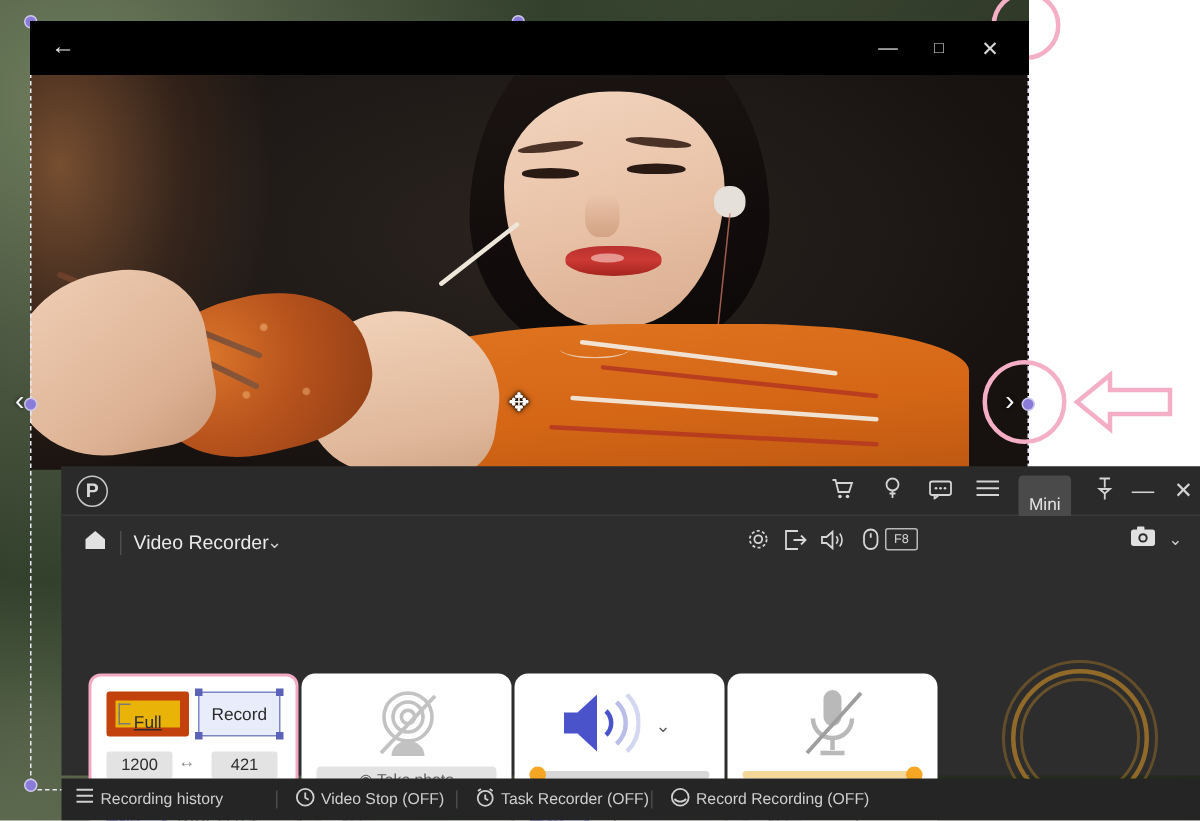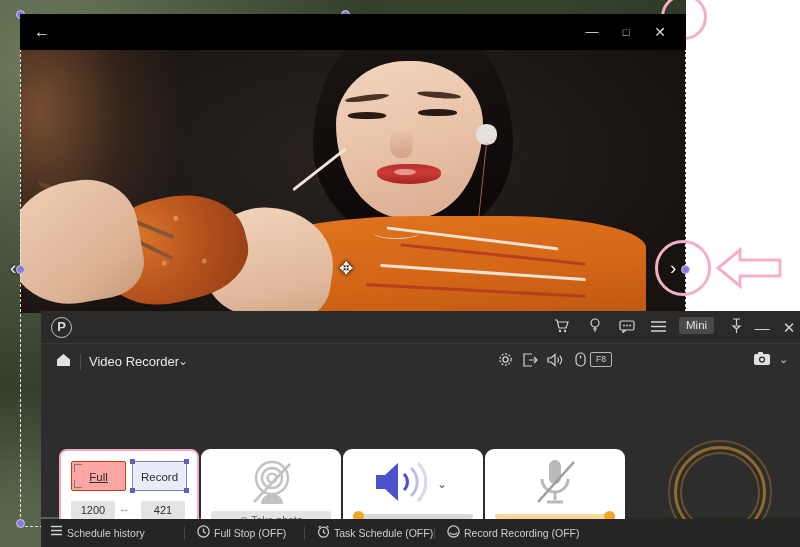--- a/index.html
+++ b/index.html
@@ -222,21 +222,21 @@
   .tb-icon {
     position: absolute; top: 7px; width: 22px; height: 20px;
     color: #d4d4d4; font-size: 14px; line-height: 20px; text-align: center;
   }
   .i-cart  { left: 509px; }
   .i-bulb  { left: 543px; }
   .i-msg   { left: 575px; }
   .i-menu  { left: 606px; font-size: 16px; }
   .mini-btn {
     position: absolute; left: 638px; top: 6px;
-    padding: 2px 7px 3px; border-radius: 3px;
+    padding: 14px 7px 3px; border-radius: 3px;
     background: #4a4a4a; color: #e4e4e4; font-size: 11.5px;
   }
   .i-pin   { left: 684px; }
   .i-minim { left: 710px; font-size: 15px; }
   .i-close { left: 737px; font-size: 15px; }
 
   .app-sub {
     position: relative; height: 36px; background: #2d2d2d;
   }
   .home-icon {
@@ -288,21 +288,21 @@
   }
   .card2 { left: 160px; }
   .card3 { left: 302px; }
   .card4 { left: 444px; }
 
   .seg {
     position: absolute; top: 10px; width: 55px; height: 30px;
     font-size: 11.5px; line-height: 30px; text-align: center; color: #2b2b2b;
   }
   .seg-full {
-    left: 10px; border: 1px solid #c2410c; background: #fca5a5; border-radius: 2px; text-decoration: underline;
+    left: 10px; border: 6px solid #c2410c; background: #eab308; border-radius: 2px; text-decoration: underline;
   }
   .seg-full::before {
     content: ""; position: absolute; left: 2px; top: 2px;
     width: 7px; height: 7px; border-left: 1.5px solid #7a7a7a; border-top: 1.5px solid #7a7a7a;
   }
   .seg-full::after {
     content: ""; position: absolute; left: 2px; bottom: 2px;
     width: 7px; height: 7px; border-left: 1.5px solid #7a7a7a; border-bottom: 1.5px solid #7a7a7a;
   }
   .seg-custom {
@@ -665,37 +665,37 @@
       </div>
     </div>
   </div>
 
   <div class="statusbar">
     <div class="sb-icon" style="left:8px">
       <svg width="13" height="11" viewBox="0 0 13 11">
           <path d="M1 1.5h11M1 5.5h11M1 9.5h11" stroke="#cfcfcf" stroke-width="1.3"></path>
         </svg>
     </div>
-    <div class="sb-item" style="left:26px">Schedule history</div>
+    <div class="sb-item" style="left:26px">Recording history</div>
     <div class="sb-sep" style="left:143px"></div>
     <div class="sb-icon" style="left:155px">
       <svg width="13" height="13" viewBox="0 0 13 13">
           <circle cx="6.5" cy="6.5" r="5.6" fill="none" stroke="#cfcfcf" stroke-width="1.2"></circle>
           <path d="M6.5 3.4v3.4l2.3 1.4" fill="none" stroke="#cfcfcf" stroke-width="1.2"></path>
         </svg>
     </div>
-    <div class="sb-item" style="left:173px">Full Stop (OFF)</div>
+    <div class="sb-item" style="left:173px">Video Stop (OFF)</div>
     <div class="sb-sep" style="left:263px"></div>
     <div class="sb-icon" style="left:275px">
       <svg width="13" height="13" viewBox="0 0 13 13">
           <circle cx="6.5" cy="7.2" r="5" fill="none" stroke="#cfcfcf" stroke-width="1.2"></circle>
           <path d="M1.6 2.4l2-1.4M11.4 2.4l-2-1.4M6.5 4.6v2.8l2 1.1" fill="none" stroke="#cfcfcf" stroke-width="1.2"></path>
         </svg>
     </div>
-    <div class="sb-item" style="left:293px">Task Schedule (OFF)</div>
+    <div class="sb-item" style="left:293px">Task Recorder (OFF)</div>
     <div class="sb-sep" style="left:393px"></div>
     <div class="sb-icon" style="left:405px">
       <svg width="13" height="13" viewBox="0 0 13 13">
           <circle cx="6.5" cy="6.5" r="5.6" fill="none" stroke="#cfcfcf" stroke-width="1.2"></circle>
           <path d="M2.6 7.6a5 5 0 007.8 0" fill="none" stroke="#cfcfcf" stroke-width="1.2"></path>
         </svg>
     </div>
     <div class="sb-item" style="left:423px">Record Recording (OFF)</div>
   </div>
 

